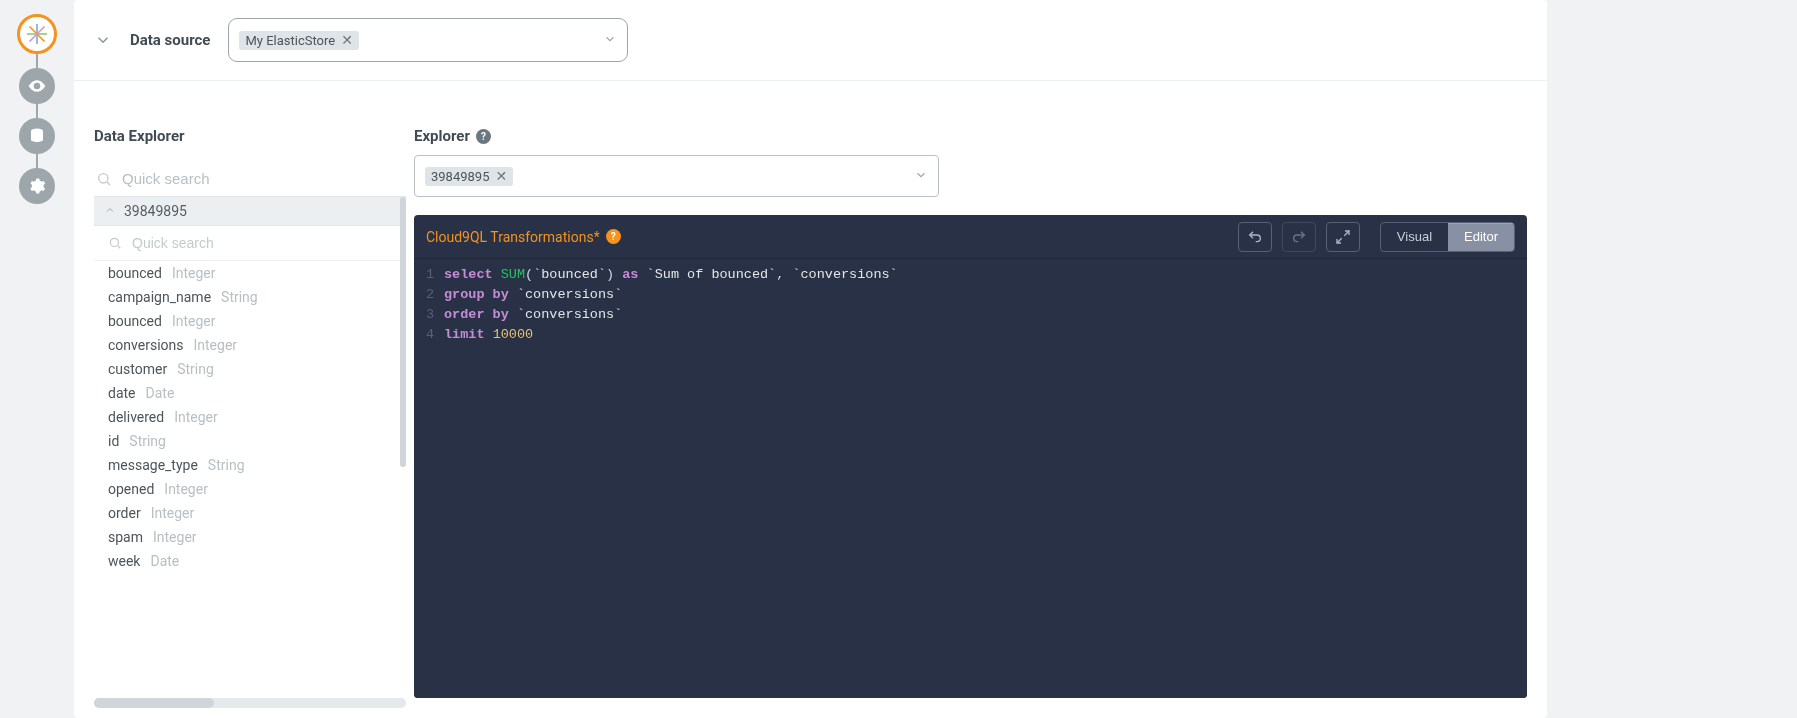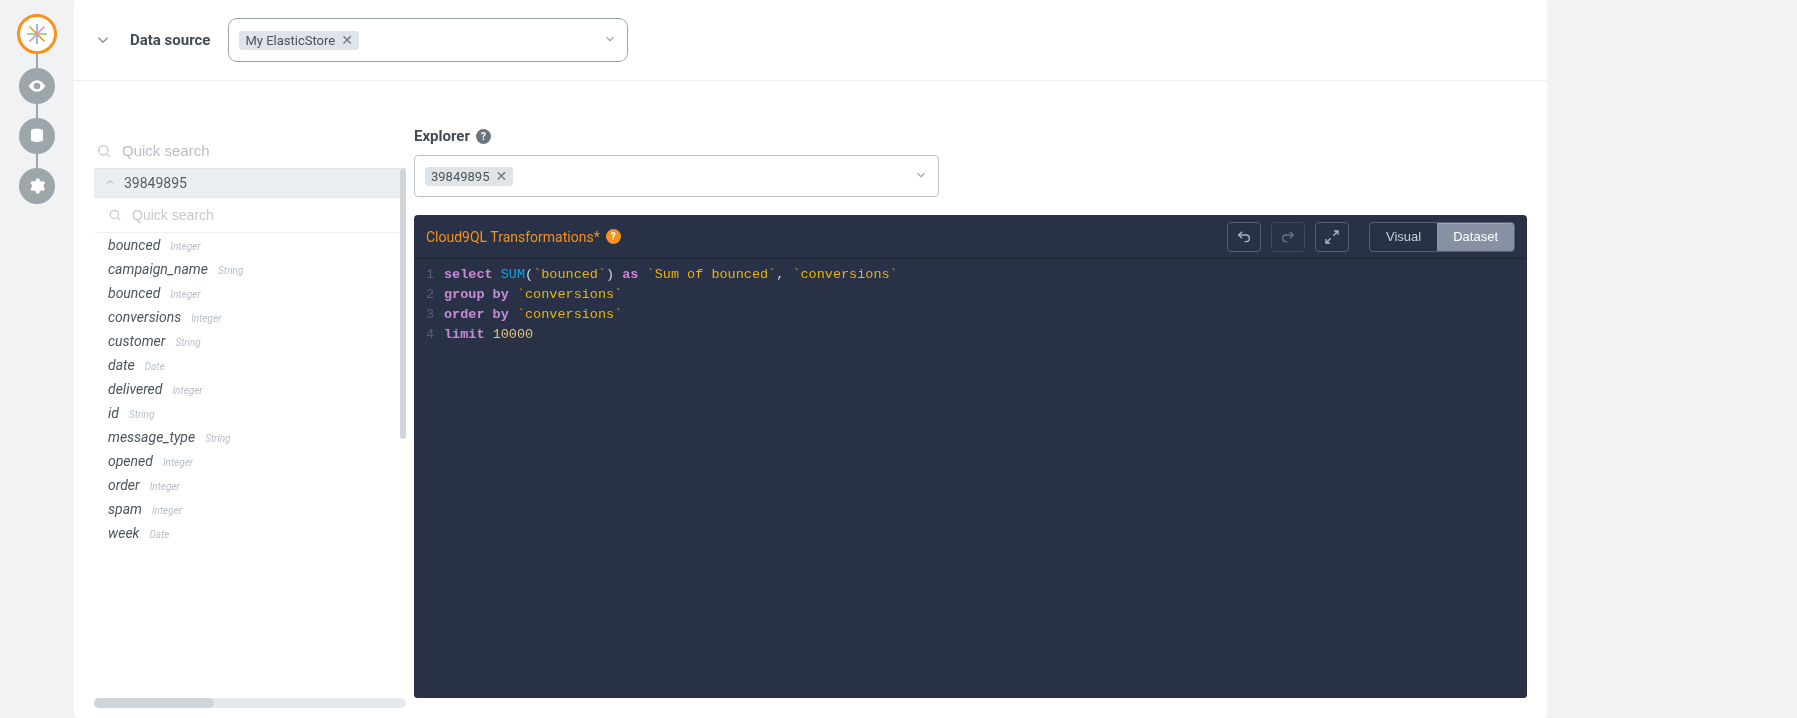--- a/index.html
+++ b/index.html
@@ -183,24 +183,23 @@
     font-size: 14px;
     flex: 1; background: transparent;
   }
   .inner-search input::placeholder { color: #c3cacd; }
   .field-list { }
   .field-row {
     padding: 4px 10px 4px 14px;
     display: flex; align-items: baseline; gap: 10px;
     font-size: 14px;
     color: #4b555c;
-    font-style: italic;
   }
   .field-row .ftype {
-    font-size: 10px;
+    font-size: 14px;
     color: #b7bfc5;
   }
   
   .h-scroll-track {
     height: 10px; width: 100%;
     background: #e6e9eb;
     border-radius: 5px;
     margin-top: 4px;
     position: relative;
   }
@@ -295,22 +294,22 @@
     color: #556079;
     padding-right: 10px;
     user-select: none;
   }
   .code {
     flex: 1;
     white-space: pre;
     color: #cdd5e3;
   }
   .tok-kw   { color: #c78bd6; font-weight: bold; }
-  .tok-fn   { color: #0ea5e9; }
-  .tok-str  { color: #eab308; }
+  .tok-fn   { color: #22c55e; }
+  .tok-str  { color: #e5e5e5; }
   .tok-num  { color: #e6c07b; }
   .tok-plain{ color: #cdd5e3; }
   .tok-comma{ color: #cdd5e3; }
 </style>
 </head>
 <body>
 
 <div class="app">
 
   <div class="stepper">
@@ -365,20 +364,21 @@
           <svg width="14" height="14" viewBox="0 0 24 24" fill="none" stroke="#9da6ab" stroke-width="2">
               <polyline points="6 9 12 15 18 9"></polyline>
             </svg>
         </span>
       </div>
     </div>
 
     <div class="body">
 
       <div class="left-col">
+        <div class="h2">Data Explorer</div>
         <div style="height:8px"></div>
         <div class="search-wrap">
           <svg class="mag" viewBox="0 0 24 24" fill="none" stroke="#c3c9cd" stroke-width="2">
               <circle cx="11" cy="11" r="7"></circle>
               <line x1="21" y1="21" x2="16.5" y2="16.5"></line>
             </svg>
           <input placeholder="Quick search" style="">
         </div>
 
         <div class="tree">
@@ -501,21 +501,21 @@
             <button class="icon-btn">
               <svg width="16" height="16" viewBox="0 0 24 24" fill="none" stroke="#aeb7c9" stroke-width="2">
                 <polyline points="15 3 21 3 21 9"></polyline>
                   <polyline points="9 21 3 21 3 15"></polyline>
                 <line x1="21" y1="3" x2="14" y2="10"></line>
                   <line x1="3" y1="21" x2="10" y2="14"></line>
               </svg>
             </button>
             <div class="segmented">
               <button class="seg">Visual</button>
-              <button class="seg active">Dataset</button>
+              <button class="seg active">Editor</button>
             </div>
           </div>
           <div class="code-area">
             <div class="gutter" id="gutter">
                 <div>1</div>
                 <div>2</div>
                 <div>3</div>
                 <div>4</div>
               </div>
             <div class="code" id="code"><div><span class="tok-kw">select </span><span class="tok-fn">SUM</span><span class="tok-plain">(</span><span class="tok-str">`bounced`</span><span class="tok-plain">) </span><span class="tok-kw">as</span><span class="tok-plain"> </span><span class="tok-str">`Sum of bounced`</span><span class="tok-comma">, </span><span class="tok-str">`conversions`</span></div><div><span class="tok-kw">group by</span><span class="tok-plain"> </span><span class="tok-str">`conversions`</span></div><div><span class="tok-kw">order by</span><span class="tok-plain"> </span><span class="tok-str">`conversions`</span></div><div><span class="tok-kw">limit</span><span class="tok-plain"> </span><span class="tok-num">10000</span></div></div>

